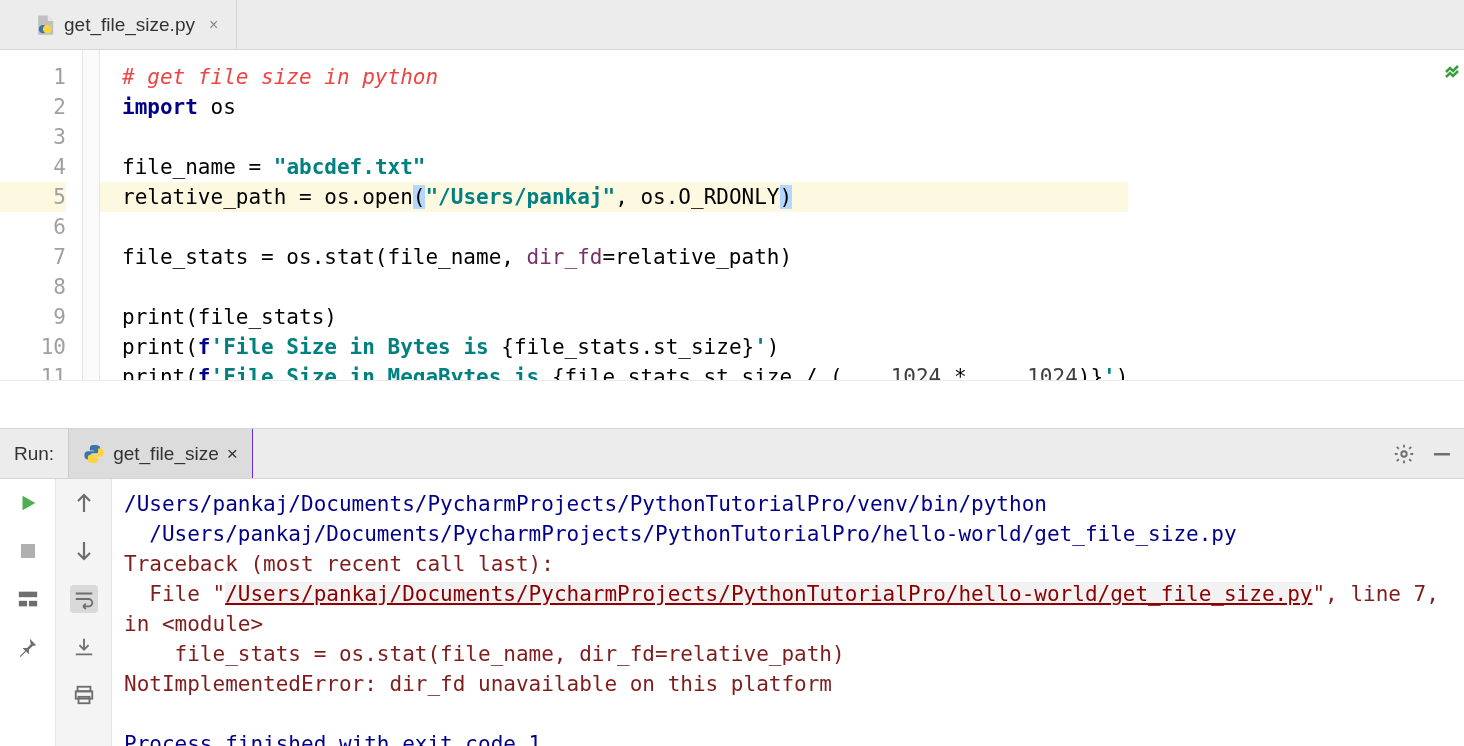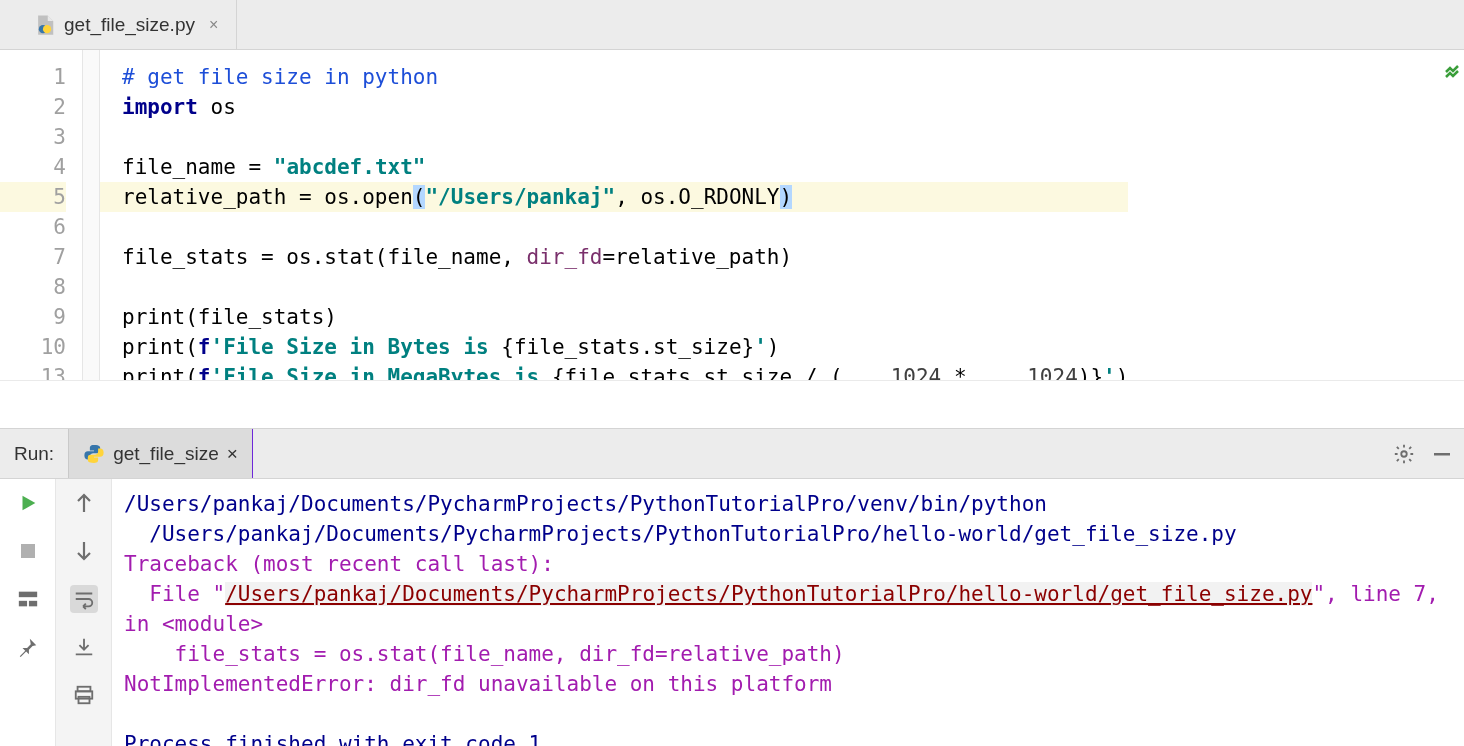--- a/index.html
+++ b/index.html
@@ -49,21 +49,21 @@
     width: 18px; background:#fafafa; border-right:1px solid #e6e6e6; border-left:1px solid #e6e6e6;
   }
   .code {
     padding-top: 12px; padding-left: 22px;
     white-space: pre;
     font-family: "Menlo","Consolas",monospace;
   }
   .code .ln { height:30px; display:block; }
   .hl-line { background:#fcf9e0; margin-left:-22px; padding-left:22px; }
   .hl-line-g { background:#fcf9e0; }
-  .c-comment { color:#1d4ed8; }
+  .c-comment { color:#ef4444; font-style:italic; }
   .c-kw      { color:#00008b; font-weight:bold; }
   .c-str     { color:#008080; font-weight:bold; }
   .c-named   { color:#7a306c; }
   .c-num     { color:#404040;margin-left:48px; }
   .sel { background:#b3d7ff; }
   .squig { text-decoration-style: wavy; text-decoration-color:#c6c6c6; }
   .health {
     position:absolute; top:12px; right:4px; width:16px; height:16px;
   }
   
@@ -94,21 +94,21 @@
   .tool-btn { width:28px; height:28px; display:flex; align-items:center; justify-content:center; color:#6e6e6e; cursor:pointer;}
   .tool-btn.active { background:#d9d9d9; border-radius:4px;}
   .console {
     flex:1; padding:10px 12px 0 12px;
     font-family: "Menlo","Consolas",monospace;
     font-size:21px; line-height:30px;
     white-space: pre-wrap;
     overflow:hidden;
   }
   .con-cmd   { color:#00008b; }
-  .con-err   { color:#a21caf; }
+  .con-err   { color:#7f1d1d; }
   .con-link  { color:#8b0000; text-decoration:underline; background:#f2f2f2;}
   .con-info  { color:#00008b; }
   
   svg { display:block; }
   .py-icon { width:22px; height:22px; }
   .gear { width:22px; height:22px; }
 </style>
 </head>
 <body>
 
@@ -132,21 +132,21 @@
       <div>1</div>
       <div>2</div>
       <div>3</div>
       <div>4</div>
       <div class="hl-line-g">5</div>
       <div>6</div>
       <div>7</div>
       <div>8</div>
       <div>9</div>
       <div>10</div>
-      <div>13</div>
+      <div>11</div>
     </div>
   <div class="gutter-sep"></div>
   <div class="code" id="code"><span class="ln"><span class="c-comment"># get file size in python</span></span><span class="ln"><span class="c-kw">import</span><span> os</span></span><span class="ln"><span></span></span><span class="ln"><span>file_name = </span><span class="c-str">"</span><span class="c-str squig">abcdef.txt</span><span class="c-str">"</span></span><span class="ln hl-line"><span>relative_path = os.open</span><span class="sel">(</span><span class="c-str">"/Users/</span><span class="c-str squig">pankaj</span><span class="c-str">"</span><span>, os.O_RDONLY</span><span class="sel">)</span></span><span class="ln"><span></span></span><span class="ln"><span>file_stats = os.stat(file_name, </span><span class="c-named">dir_fd</span><span>=relative_path)</span></span><span class="ln"><span></span></span><span class="ln"><span>print(file_stats)</span></span><span class="ln"><span>print(</span><span class="c-kw">f</span><span class="c-str">'File Size in Bytes is </span><span>{file_stats.st_size}</span><span class="c-str">'</span><span>)</span></span><span class="ln"><span>print(</span><span class="c-kw">f</span><span class="c-str">'File Size in MegaBytes is </span><span>{file_stats.st_size / (</span><span class="c-num">1024</span><span> * </span><span class="c-num">1024</span><span>)}</span><span class="c-str">'</span><span>)</span></span></div>
   <div class="health">
     <svg viewBox="0 0 16 16">
         <path d="M2 10 L6 6 L9 9 L14 4" stroke="#3a9e3a" stroke-width="2.5" fill="none"></path>
         <path d="M2 15 L6 11 L9 14 L14 9" stroke="#3a9e3a" stroke-width="2.5" fill="none"></path>
       </svg>
   </div>
 </div>

